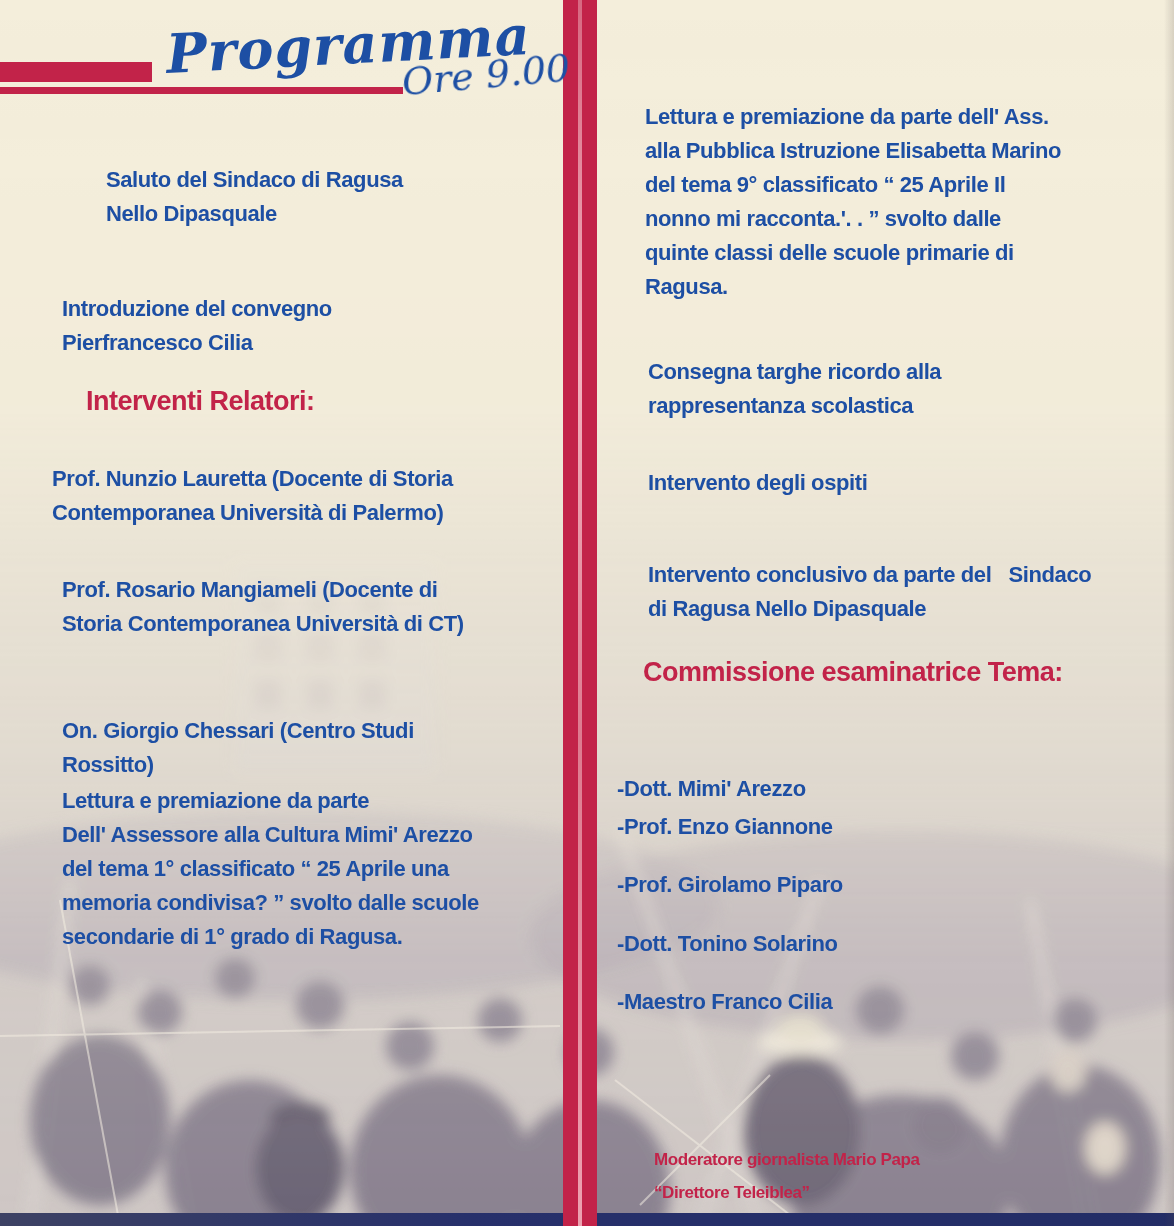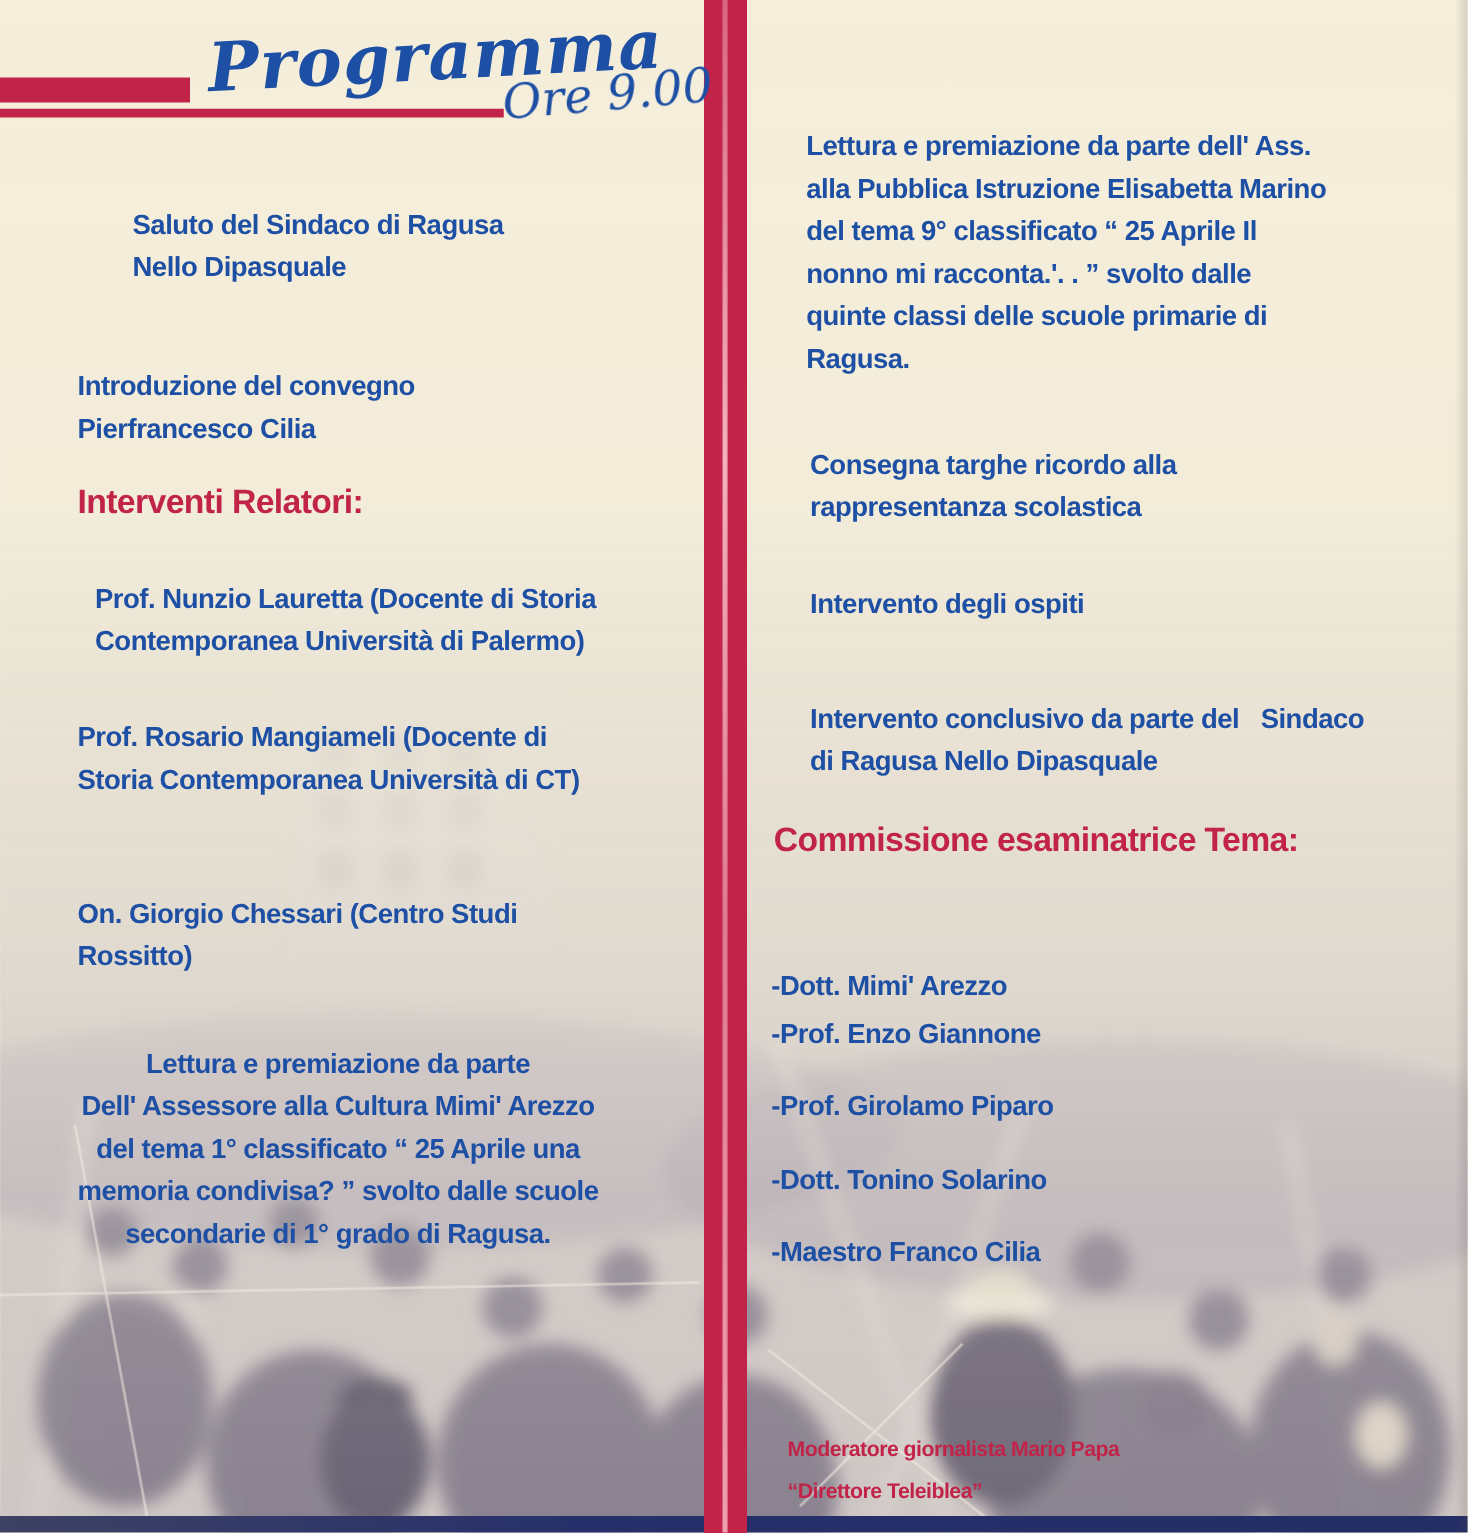--- a/index.html
+++ b/index.html
@@ -34,21 +34,21 @@
   .fold .crease{position:absolute;left:15px;top:0;width:4px;height:100%;
     background:linear-gradient(to bottom, rgba(255,235,235,.35), rgba(255,215,220,.8) 30%, rgba(255,230,230,.45) 60%, rgba(255,215,220,.7));}
   
   .bottom-bar{position:absolute;left:0;bottom:0;width:100%;height:13px;z-index:2;
     background:linear-gradient(to right,#3d4264,#27306b 40%,#232d66);}
   
   .para{
     position:absolute;z-index:4;white-space:pre-wrap;
     color:var(--blue);font-weight:bold;font-size:22px;line-height:34px;letter-spacing:-0.4px;
   }
-  .para.red{color:var(--red);}
+  .para.red{color:var(--red);margin-left:24px;}
   .para.heading{font-size:27px;letter-spacing:-0.5px;}
   .para.small-red{font-size:17px;line-height:33px;}
   
   .page::after{content:"";position:absolute;top:0;right:0;width:10px;height:100%;z-index:5;
     background:linear-gradient(to left, rgba(90,80,80,.18), rgba(90,80,80,0));pointer-events:none;}
 </style>
 </head>
 <body>
 
 <div class="page">
@@ -150,27 +150,27 @@
   <div class="fold">
     <div class="crease"></div>
   </div>
 
   <div>
     <div class="para" style="left:62px;top:163px;margin-left:44px;">Saluto del Sindaco di Ragusa
 Nello Dipasquale</div>
     <div class="para" style="left:62px;top:292px;">Introduzione del convegno
 Pierfrancesco Cilia</div>
     <div class="para red heading" style="left:62px;top:384px;">Interventi Relatori:</div>
-    <div class="para" style="left:76px;top:462px;">Prof. Nunzio Lauretta (Docente di Storia
+    <div class="para" style="left:52px;top:462px;">Prof. Nunzio Lauretta (Docente di Storia
 Contemporanea Università di Palermo)</div>
     <div class="para" style="left:62px;top:573px;">Prof. Rosario Mangiameli (Docente di
 Storia Contemporanea Università di CT)</div>
     <div class="para" style="left:62px;top:714px;">On. Giorgio Chessari (Centro Studi
 Rossitto)</div>
-    <div class="para" style="left:62px;top:834px;text-align:center;">Lettura e premiazione da parte
+    <div class="para" style="left:62px;top:784px;">Lettura e premiazione da parte
 Dell' Assessore alla Cultura Mimi' Arezzo
 del tema 1° classificato “ 25 Aprile una
 memoria condivisa? ” svolto dalle scuole
 secondarie di 1° grado di Ragusa.</div>
   </div>
 
   <div>
     <div class="para" style="left:645px;top:100px;">Lettura e premiazione da parte dell' Ass.
 alla Pubblica Istruzione Elisabetta Marino
 del tema 9° classificato “ 25 Aprile Il

